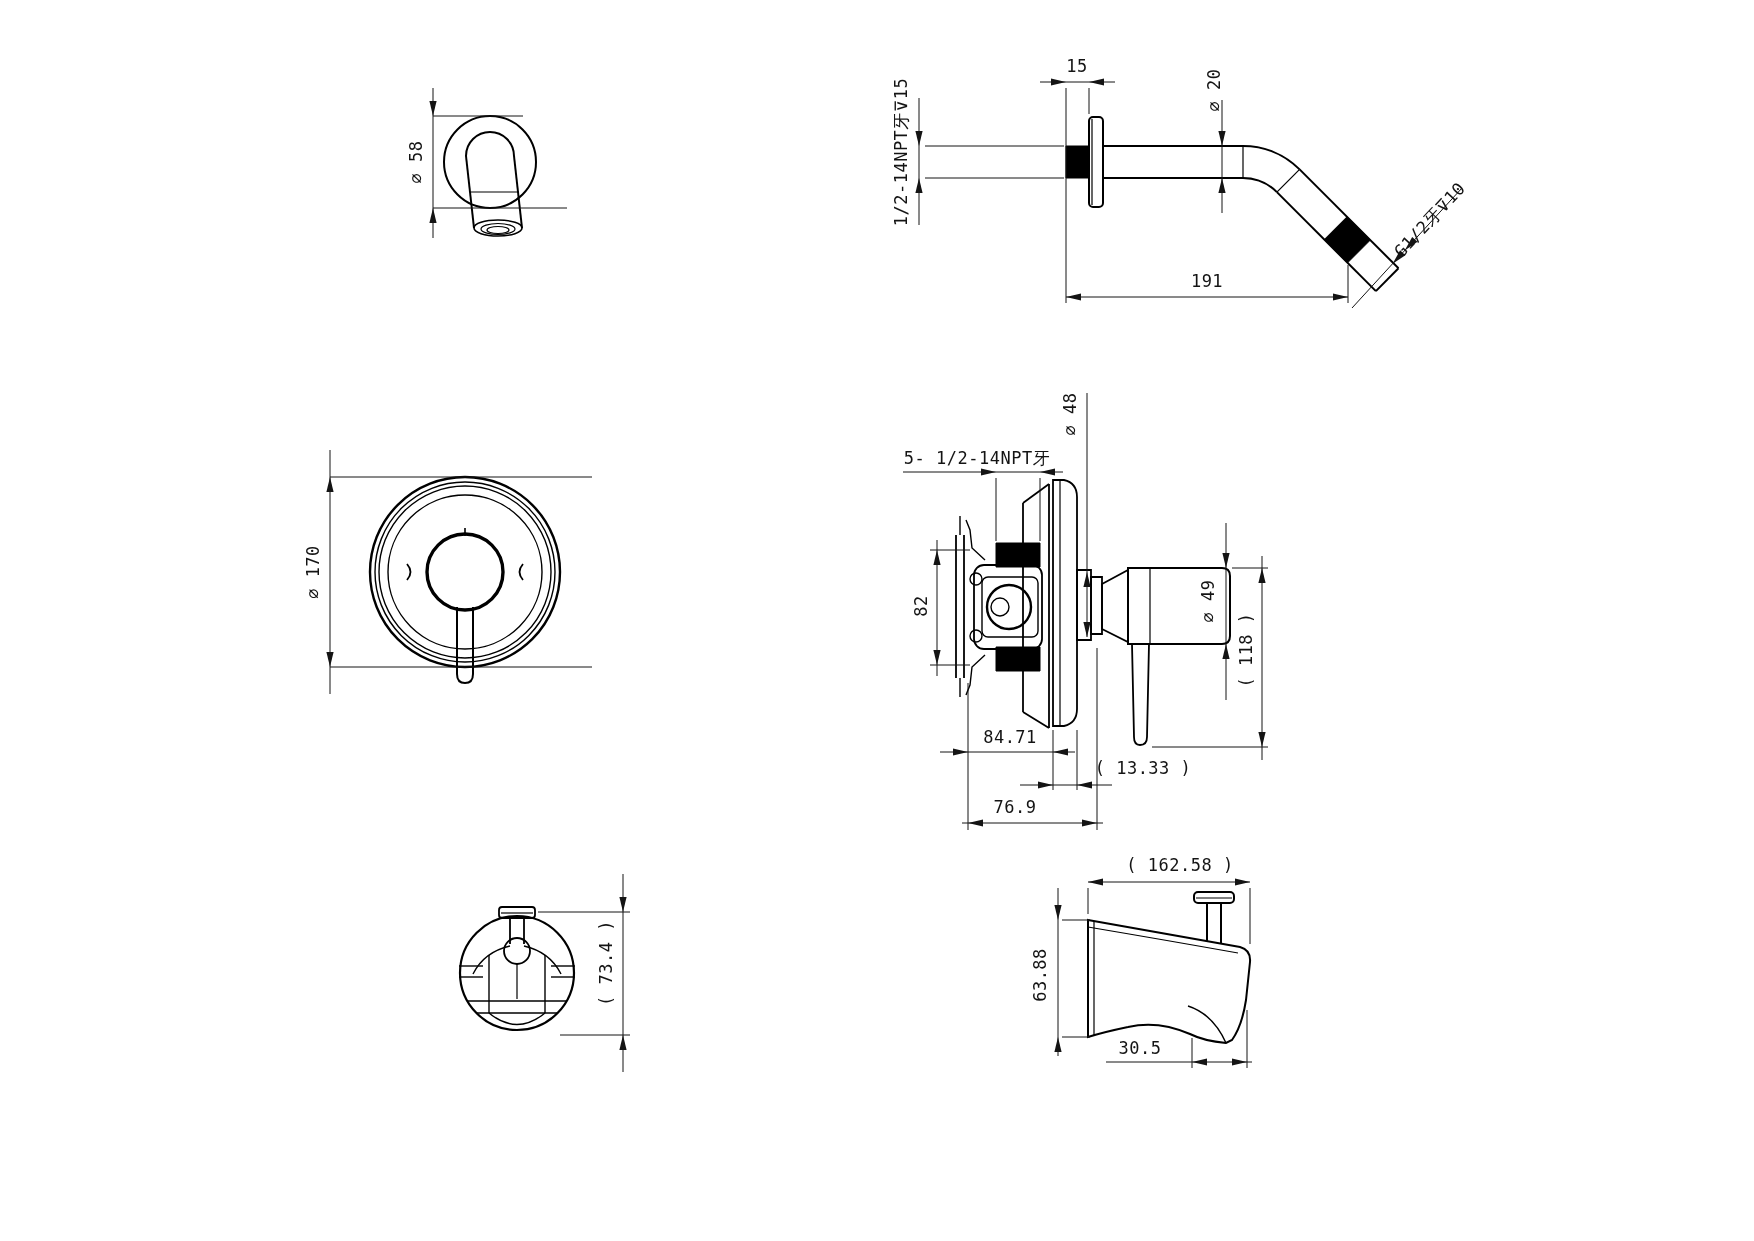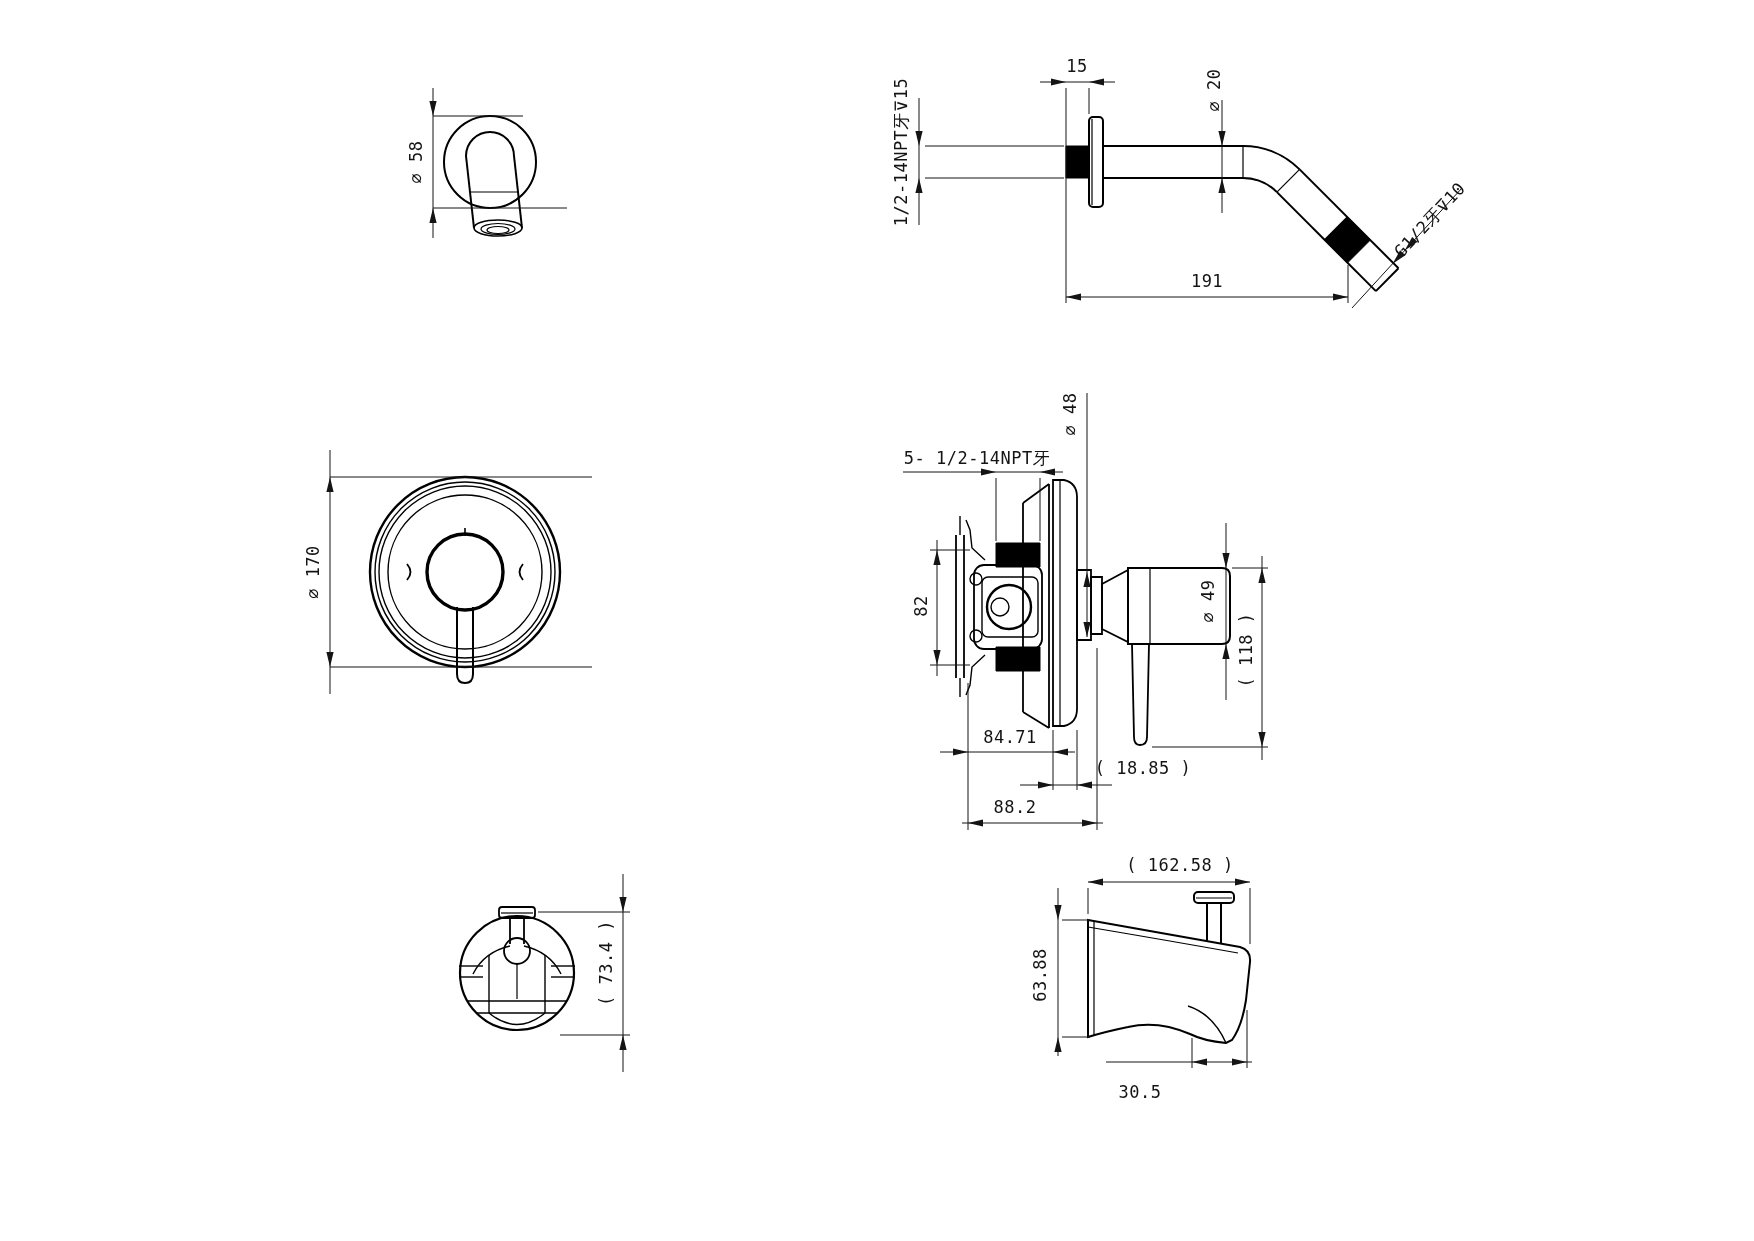--- a/index.html
+++ b/index.html
@@ -239,22 +239,22 @@
 <div class="dim r45" style="left:1430px;top:220px">G1/2牙⊽10</div>
 
 <div class="dim r90" style="left:313px;top:572px">∅ 170</div>
 
 <div class="dim" style="left:977px;top:458px">5- 1/2-14NPT牙</div>
 <div class="dim r90" style="left:1070px;top:414px">∅ 48</div>
 <div class="dim r90" style="left:921px;top:606px">82</div>
 <div class="dim r90" style="left:1208px;top:601px">∅ 49</div>
 <div class="dim r90" style="left:1246px;top:650px">( 118 )</div>
 <div class="dim" style="left:1010px;top:737px">84.71</div>
-<div class="dim" style="left:1143px;top:768px">( 18.85 )</div>
-<div class="dim" style="left:1015px;top:807px">88.2</div>
+<div class="dim" style="left:1143px;top:768px">( 13.33 )</div>
+<div class="dim" style="left:1015px;top:807px">76.9</div>
 
 <div class="dim r90" style="left:606px;top:963px">( 73.4 )</div>
 
 <div class="dim" style="left:1180px;top:865px">( 162.58 )</div>
 <div class="dim r90" style="left:1040px;top:975px">63.88</div>
-<div class="dim" style="left:1140px;top:1092px">30.5</div>
+<div class="dim" style="left:1140px;top:1048px">30.5</div>
 
 </div>
 
 </body></html>

